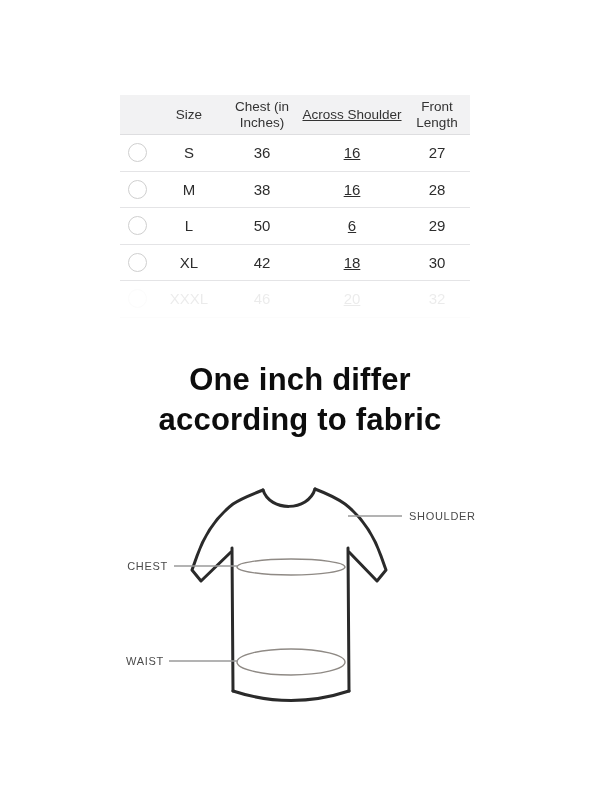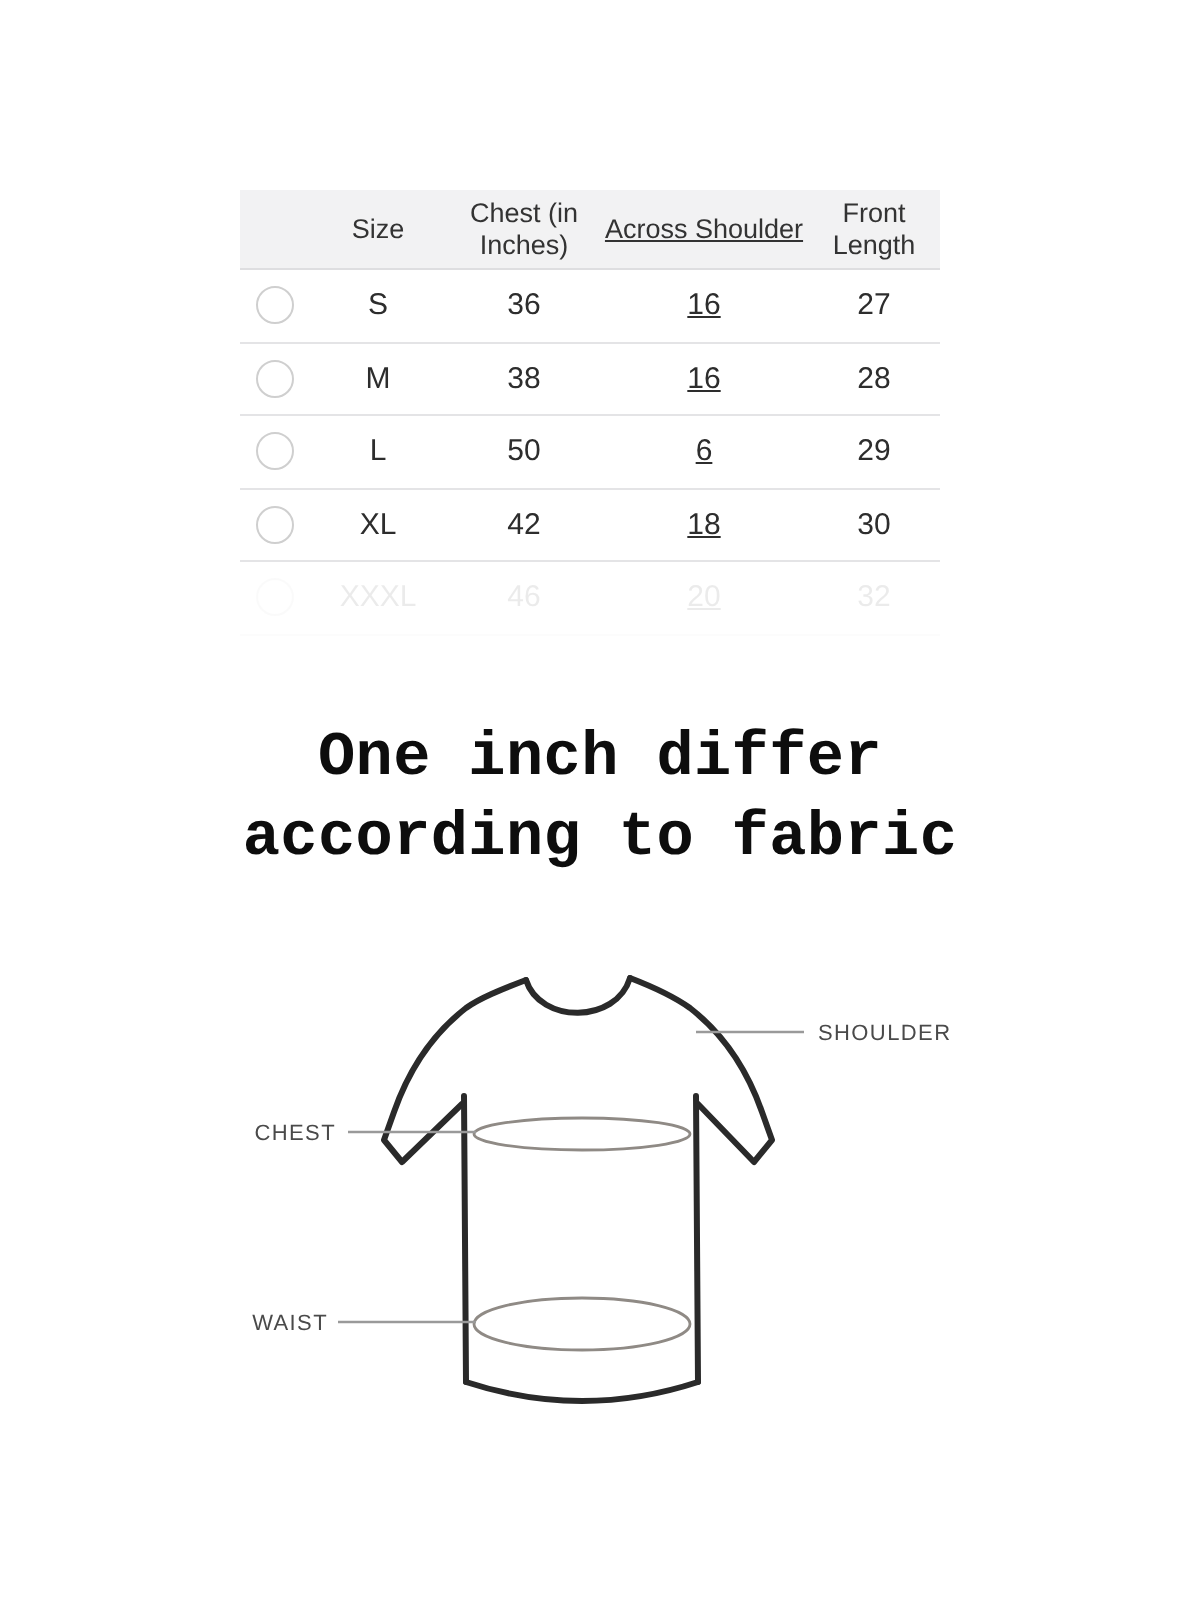--- a/index.html
+++ b/index.html
@@ -28,21 +28,21 @@
   .c-length  { width:66px; }
   .radio {
     width:19px; height:19px; border:1.5px solid #cfcfcf; border-radius:50%;
     background:#fff; box-sizing:border-box; display:inline-block; cursor:pointer;
   }
   .trow.ghost { opacity:0.09; }
 
   
   .note {
     position:absolute; left:0; top:360px; width:600px;
-    text-align:center; font-family:Liberation Mono, monospace;
+    text-align:center; font-family:Liberation Sans, sans-serif;
     font-weight:900; font-size:31px; line-height:40px; color:#0d0d0d;
     letter-spacing:0.2px;
   }
 
   
   .diagram { position:absolute; left:0; top:0; width:600px; height:800px; }
   .shirt-line { fill:none; stroke:#2a2a2a; stroke-width:3; stroke-linecap:round; stroke-linejoin:round; }
   .measure-ellipse { fill:none; stroke:#8f8a85; stroke-width:1.4; }
   .label-line { stroke:#9a9a9a; stroke-width:1.3; }
   .label-text { font-family:"Liberation Sans",sans-serif; font-size:11px; fill:#4a4a4a; letter-spacing:0.7px; }

